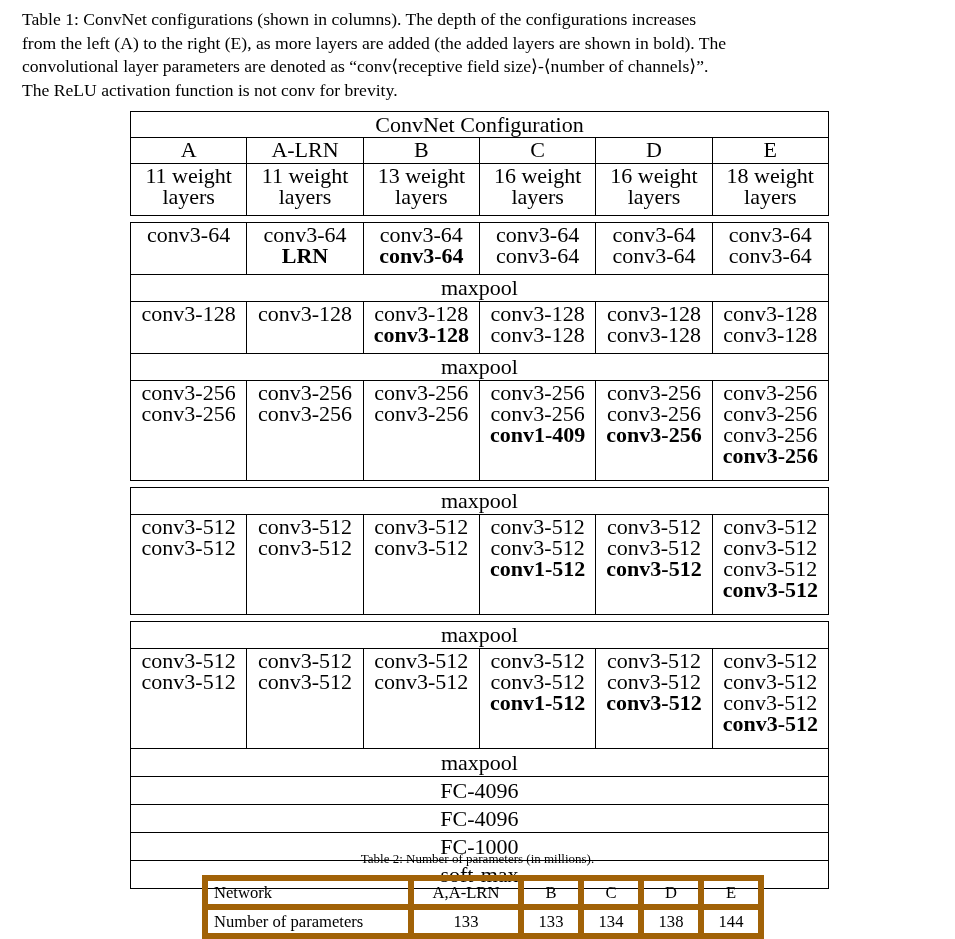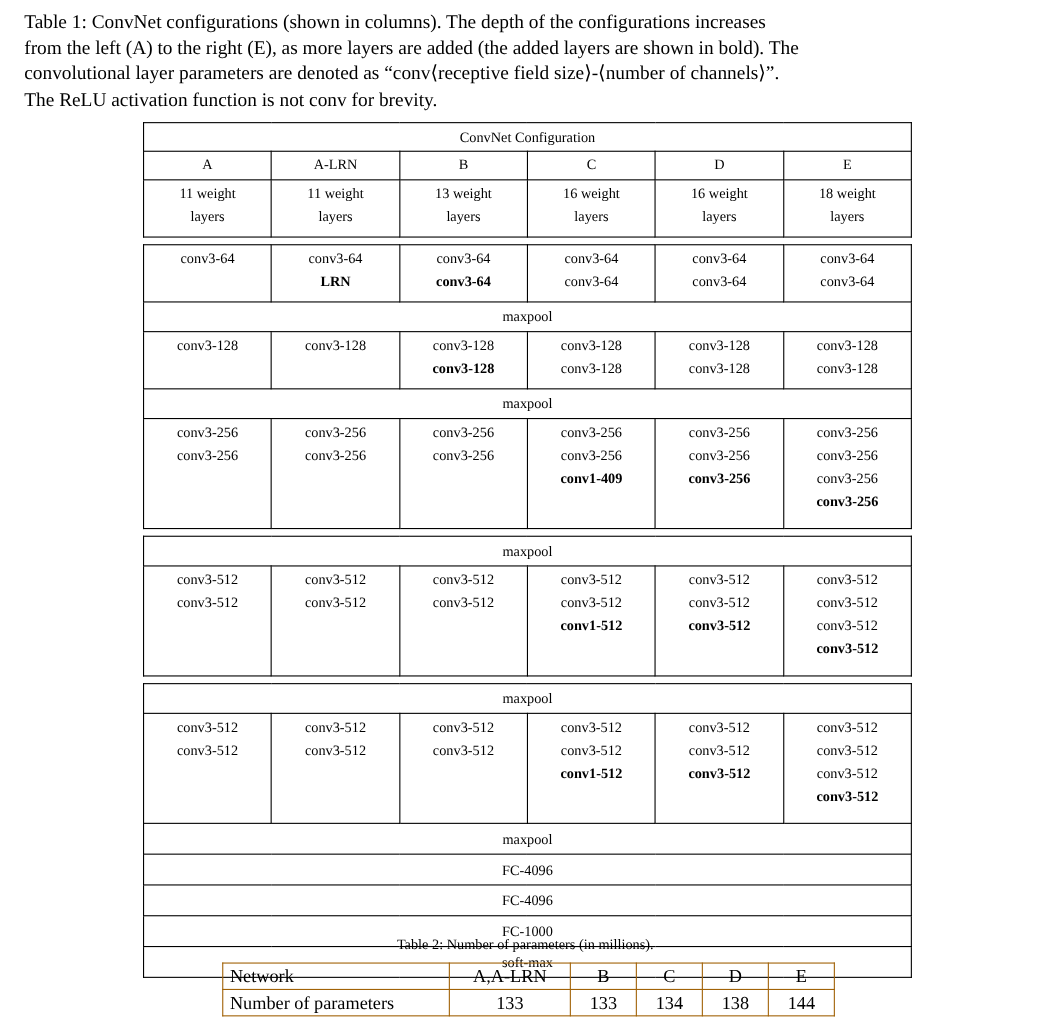--- a/index.html
+++ b/index.html
@@ -34,21 +34,21 @@
   .tbl1wrap {
     position: absolute;
     left: 130px;
     top: 111px;
     width: 698px;
   }
   table.t1 {
     border-collapse: collapse;
     table-layout: fixed;
     width: 698px;
-    font-size: 13px;
+    font-size: 22px;
   }
   table.t1 td {
     border: 1px solid #000000;
     text-align: center;
     vertical-align: top;
     padding: 1px 2px 2px 2px;
     line-height: 21px;
   }
   table.t1 td.spanrow { vertical-align: middle; }
   .celllines span { display: block; white-space: nowrap; }
@@ -91,21 +91,21 @@
     top: 875px;
     width: 556px;
   }
   table.t2 {
     border-collapse: collapse;
     table-layout: fixed;
     width: 556px;
     font-size: 16.6px;
   }
   table.t2 td {
-    border: 1px solid #a16207;
+    border: 6px solid #a16207;
     height: 23px;
     padding: 0 6px;
     line-height: 23px;
     text-align: center;
   }
   table.t2 td.lbl { text-align: left; }
 </style>
 </head>
 <body>
 

